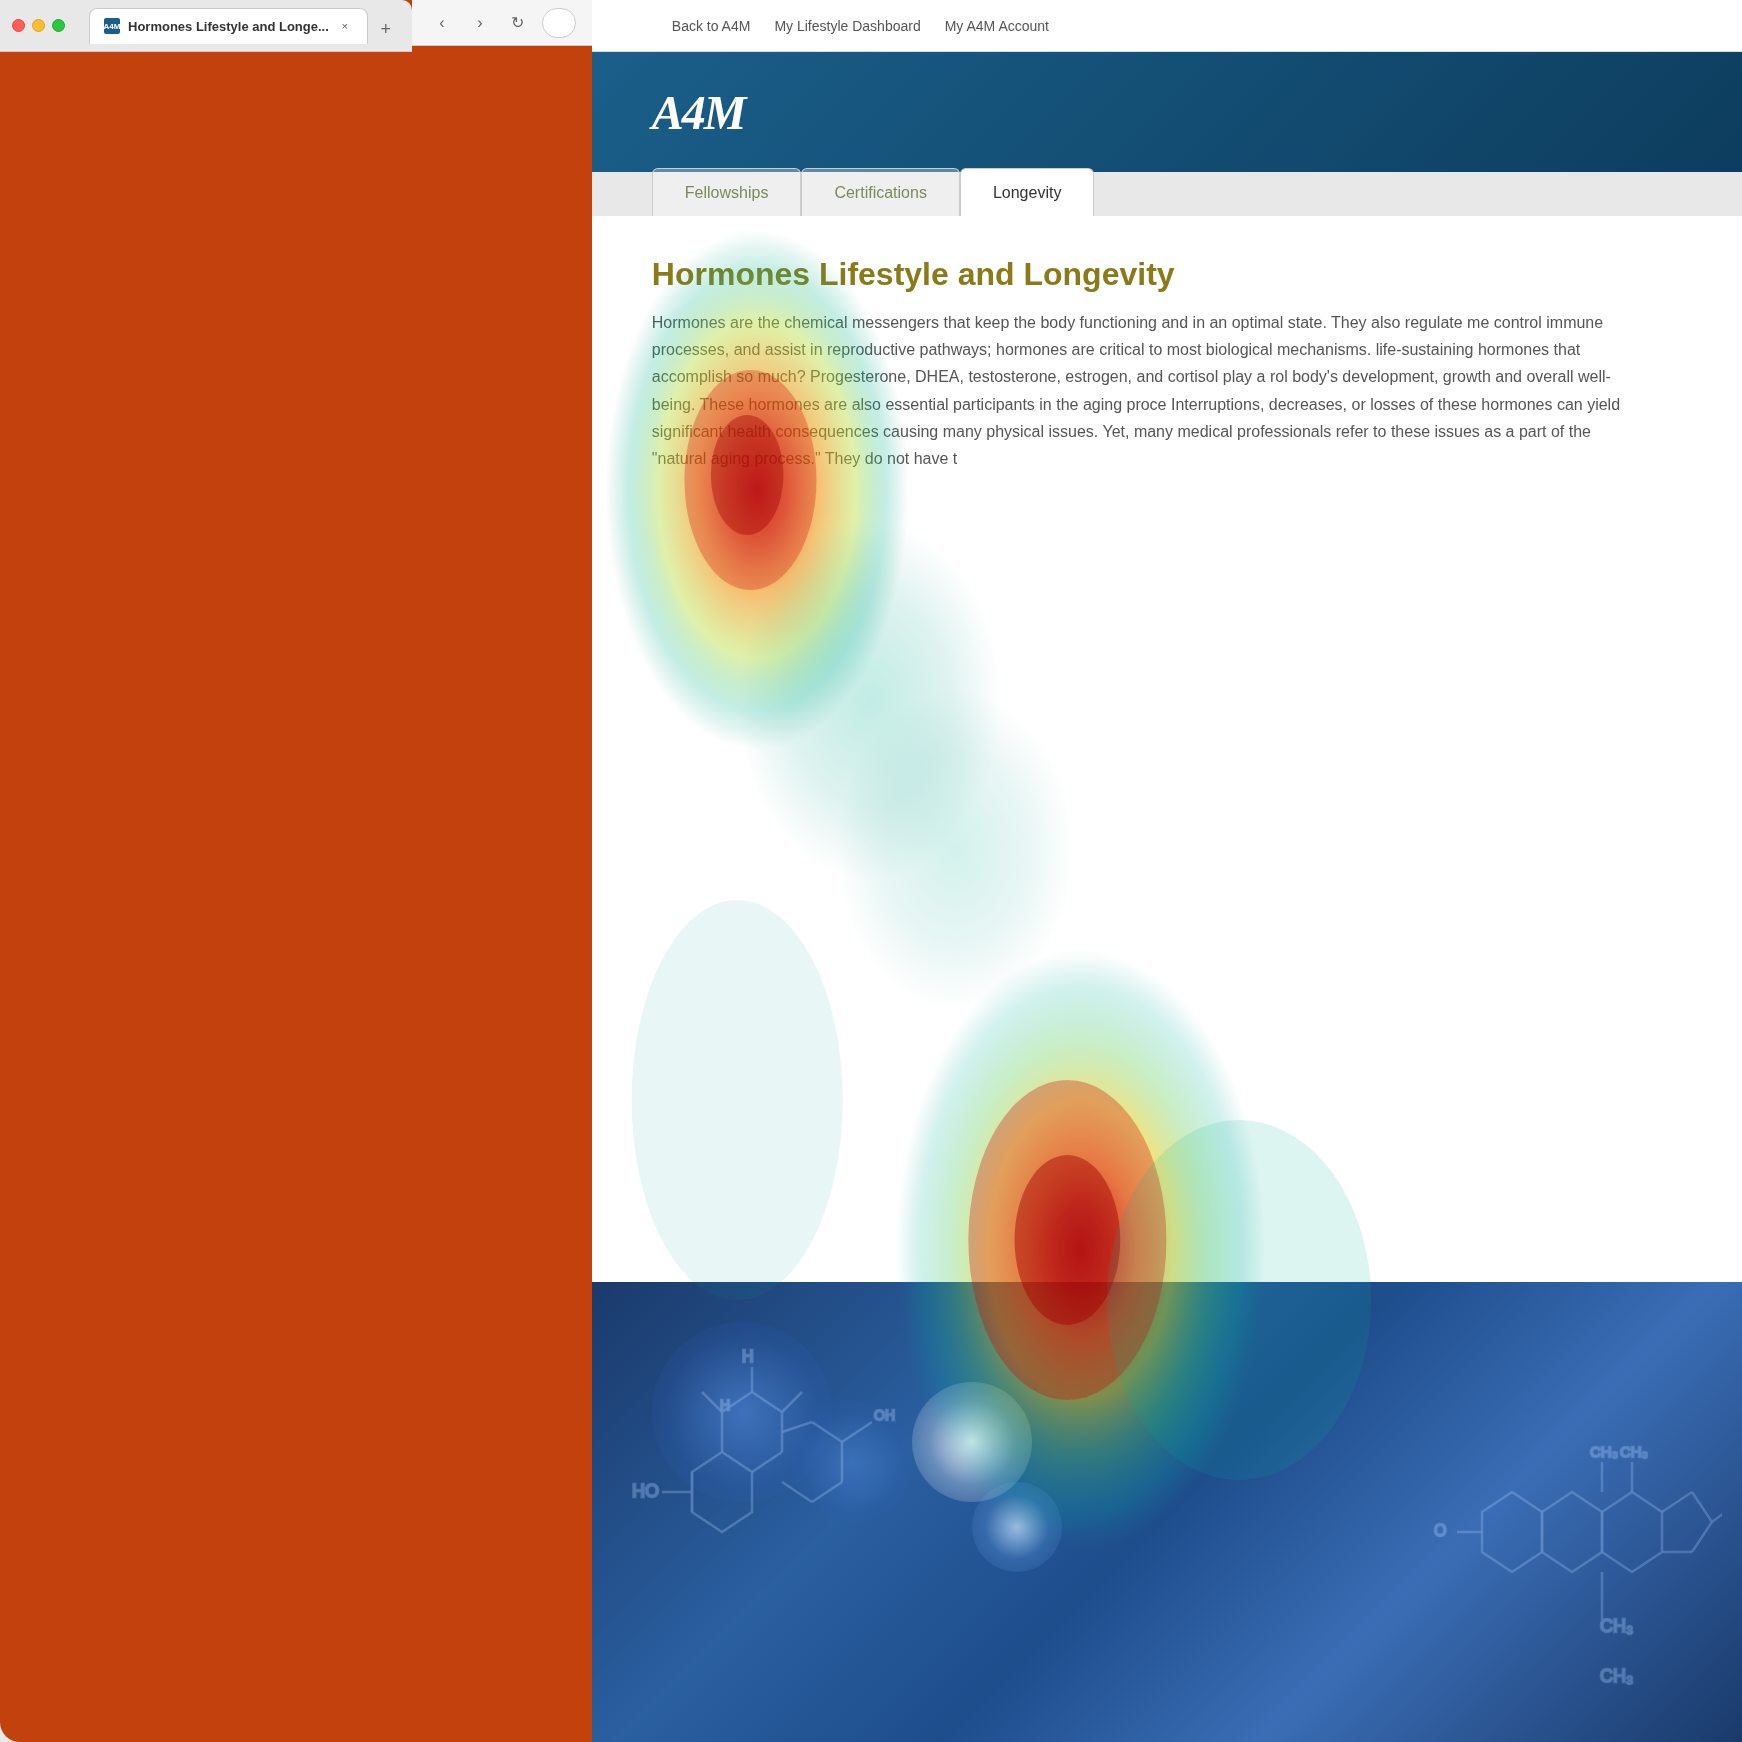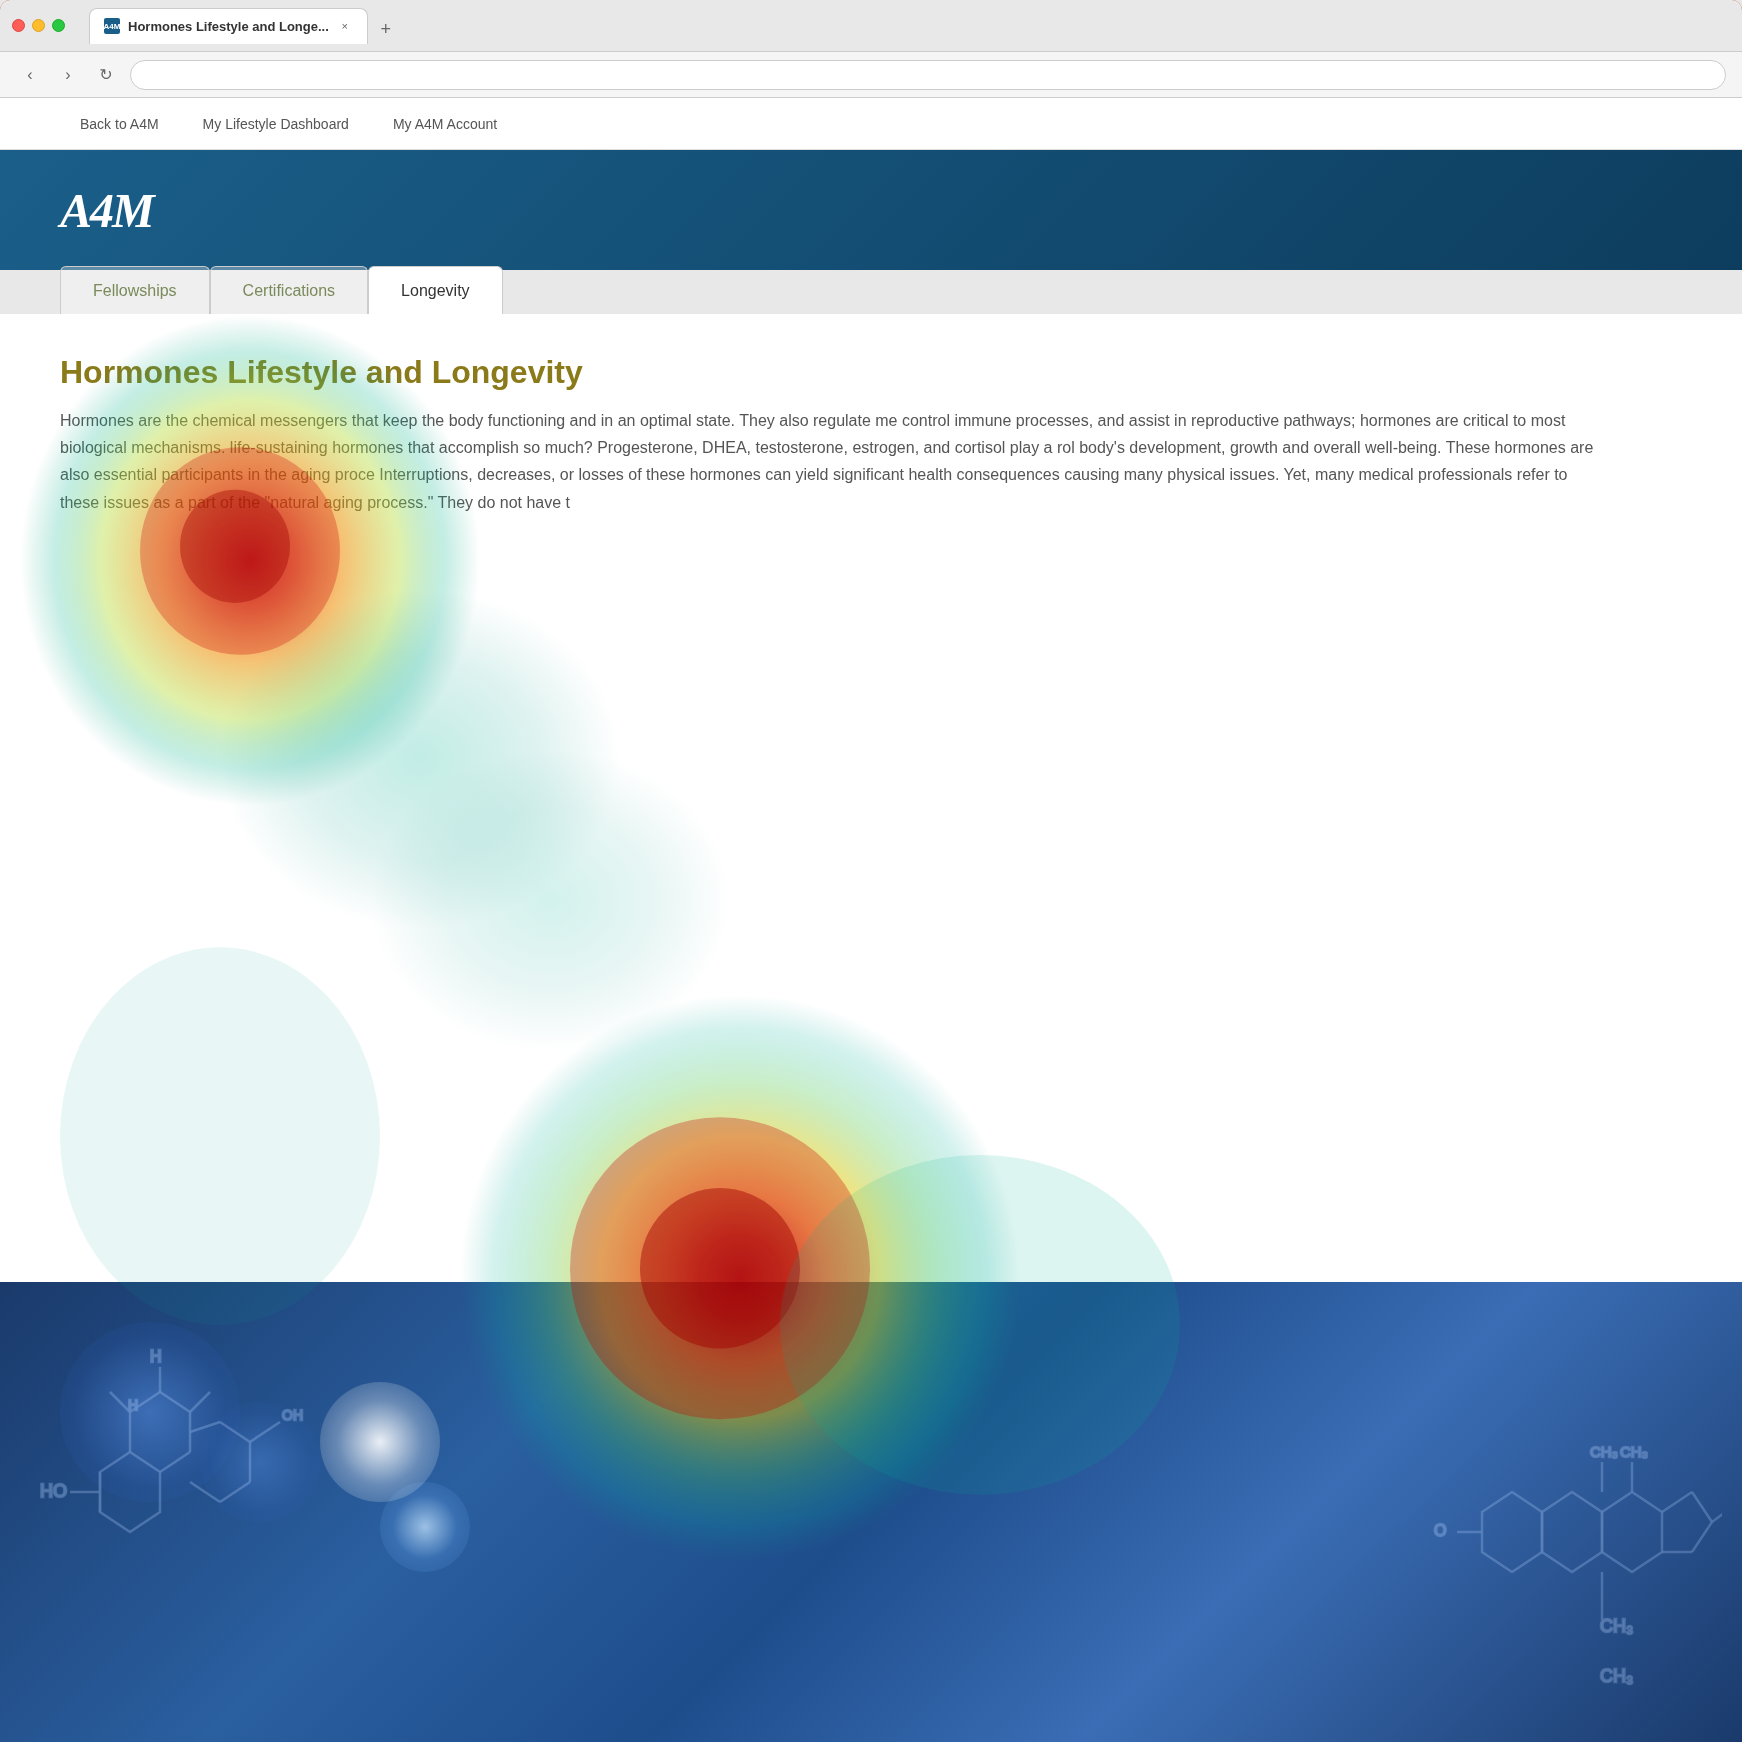--- a/index.html
+++ b/index.html
@@ -9,23 +9,23 @@
       background: #e8e8e8;
       font-family: -apple-system, BlinkMacSystemFont, 'Helvetica Neue', Arial, sans-serif;
       overflow: hidden;
     }
 
     
     .browser-window {
       width: 1742px;
       height: 1742px;
       background: #c2410c;
-      border-radius: 10px;
-      display: flex;
-      flex-direction: column;
+      border-radius: 20px;
+      display: flex;
+      flex-direction: row;
     }
 
     .browser-titlebar {
       height: 52px;
       background: #e8e8e8;
       border-bottom: 1px solid #ccc;
       display: flex;
       align-items: center;
       padding: 0 12px;
       gap: 8px;
@@ -152,21 +152,21 @@
     }
 
     
     .site-nav {
       background: white;
       border-bottom: 1px solid #ddd;
       display: flex;
       align-items: center;
       padding: 0 80px;
       height: 52px;
-      gap: 44px;
+      gap: 24px;
       flex-shrink: 0;
     }
 
     .site-nav-link {
       font-size: 14px;
       color: #555;
       text-decoration: none;
       cursor: pointer;
     }
 

